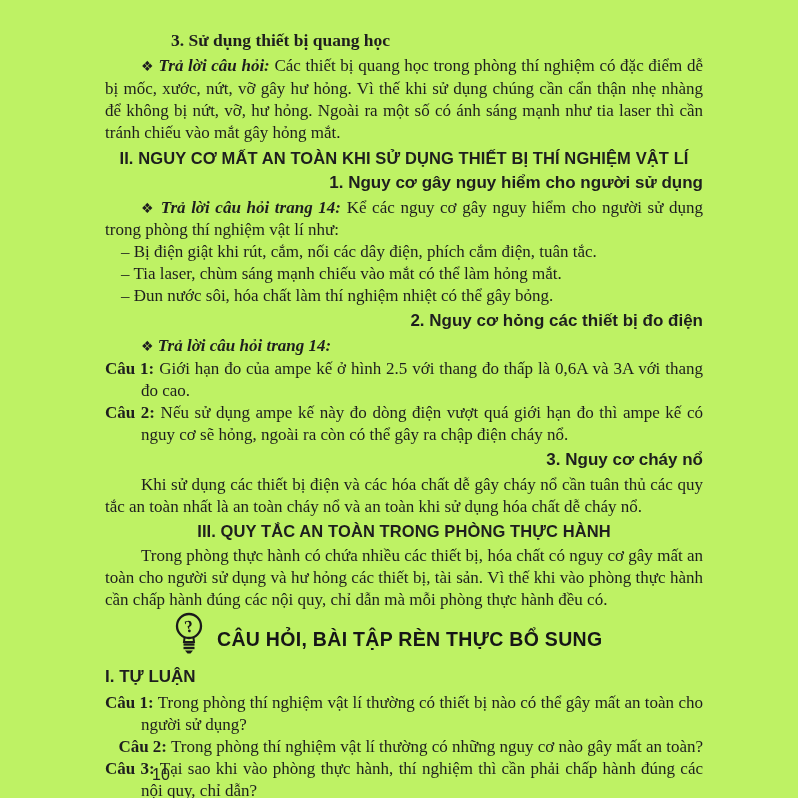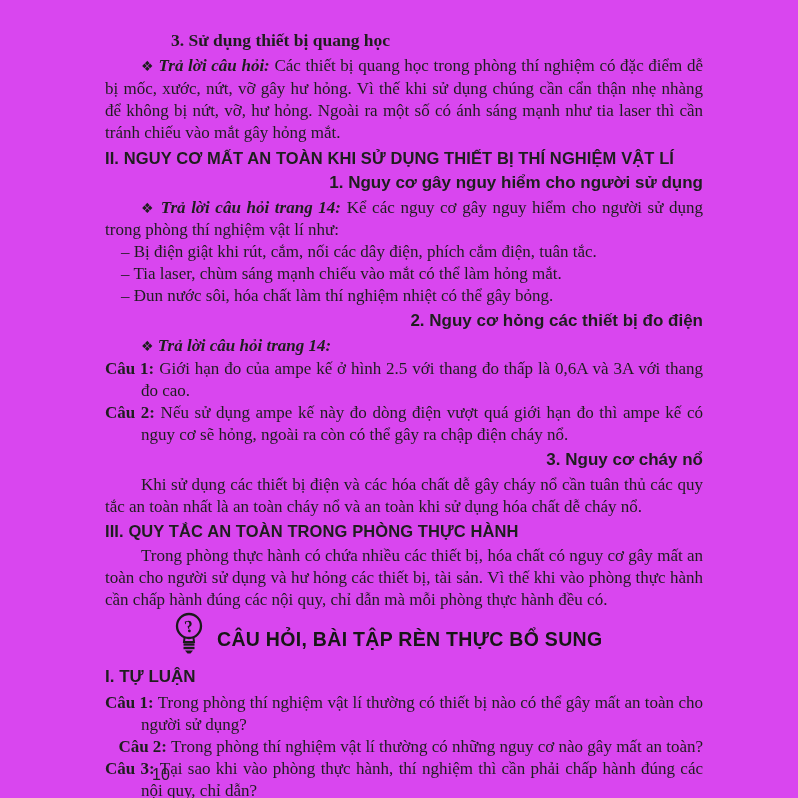--- a/index.html
+++ b/index.html
@@ -1,31 +1,31 @@
 <!DOCTYPE html>
 <html><head>
 <meta charset="utf-8">
 <style>
   html,body{margin:0;padding:0;background:#e9e9e9;}
   .page{
     width:798px;height:798px;box-sizing:border-box;position:relative;
-    background:#d946ef;margin:0 auto;overflow:hidden;
+    background:#bef264;margin:0 auto;overflow:hidden;
     padding:30px 95px 0 105px;
     font-family:"Liberation Serif","DejaVu Serif",serif;
     font-size:17px;line-height:21.9px;color:#1e1e1e;
   }
   p{margin:0;text-align:justify;}
   .serif-head{
     font-family:"Liberation Serif",serif;font-weight:700;font-size:17.5px;
     margin:0 0 3px 66px;text-align:left;
   }
   .sec-head{
     font-family:"Liberation Sans","DejaVu Sans",sans-serif;font-weight:700;
     font-size:16.5px;line-height:22px;margin:3px 0 3px 0;white-space:nowrap;
-    text-align:left;letter-spacing:.1px;
+    text-align:center;letter-spacing:.1px;
   }
   .sub-head{
     font-family:"Liberation Sans","DejaVu Sans",sans-serif;font-weight:700;
     font-size:17px;line-height:22px;margin:3px 0 3px 36px;text-align:right;
   }
   .ans{ text-indent:36px; }
   .marker{font-family:"DejaVu Sans",sans-serif;font-weight:700;font-size:14px;}
   .ans-label{font-weight:700;font-style:italic;}
   .dash{margin-left:16px;text-align:left;}
   .hang{padding-left:36px;text-indent:-36px;}

